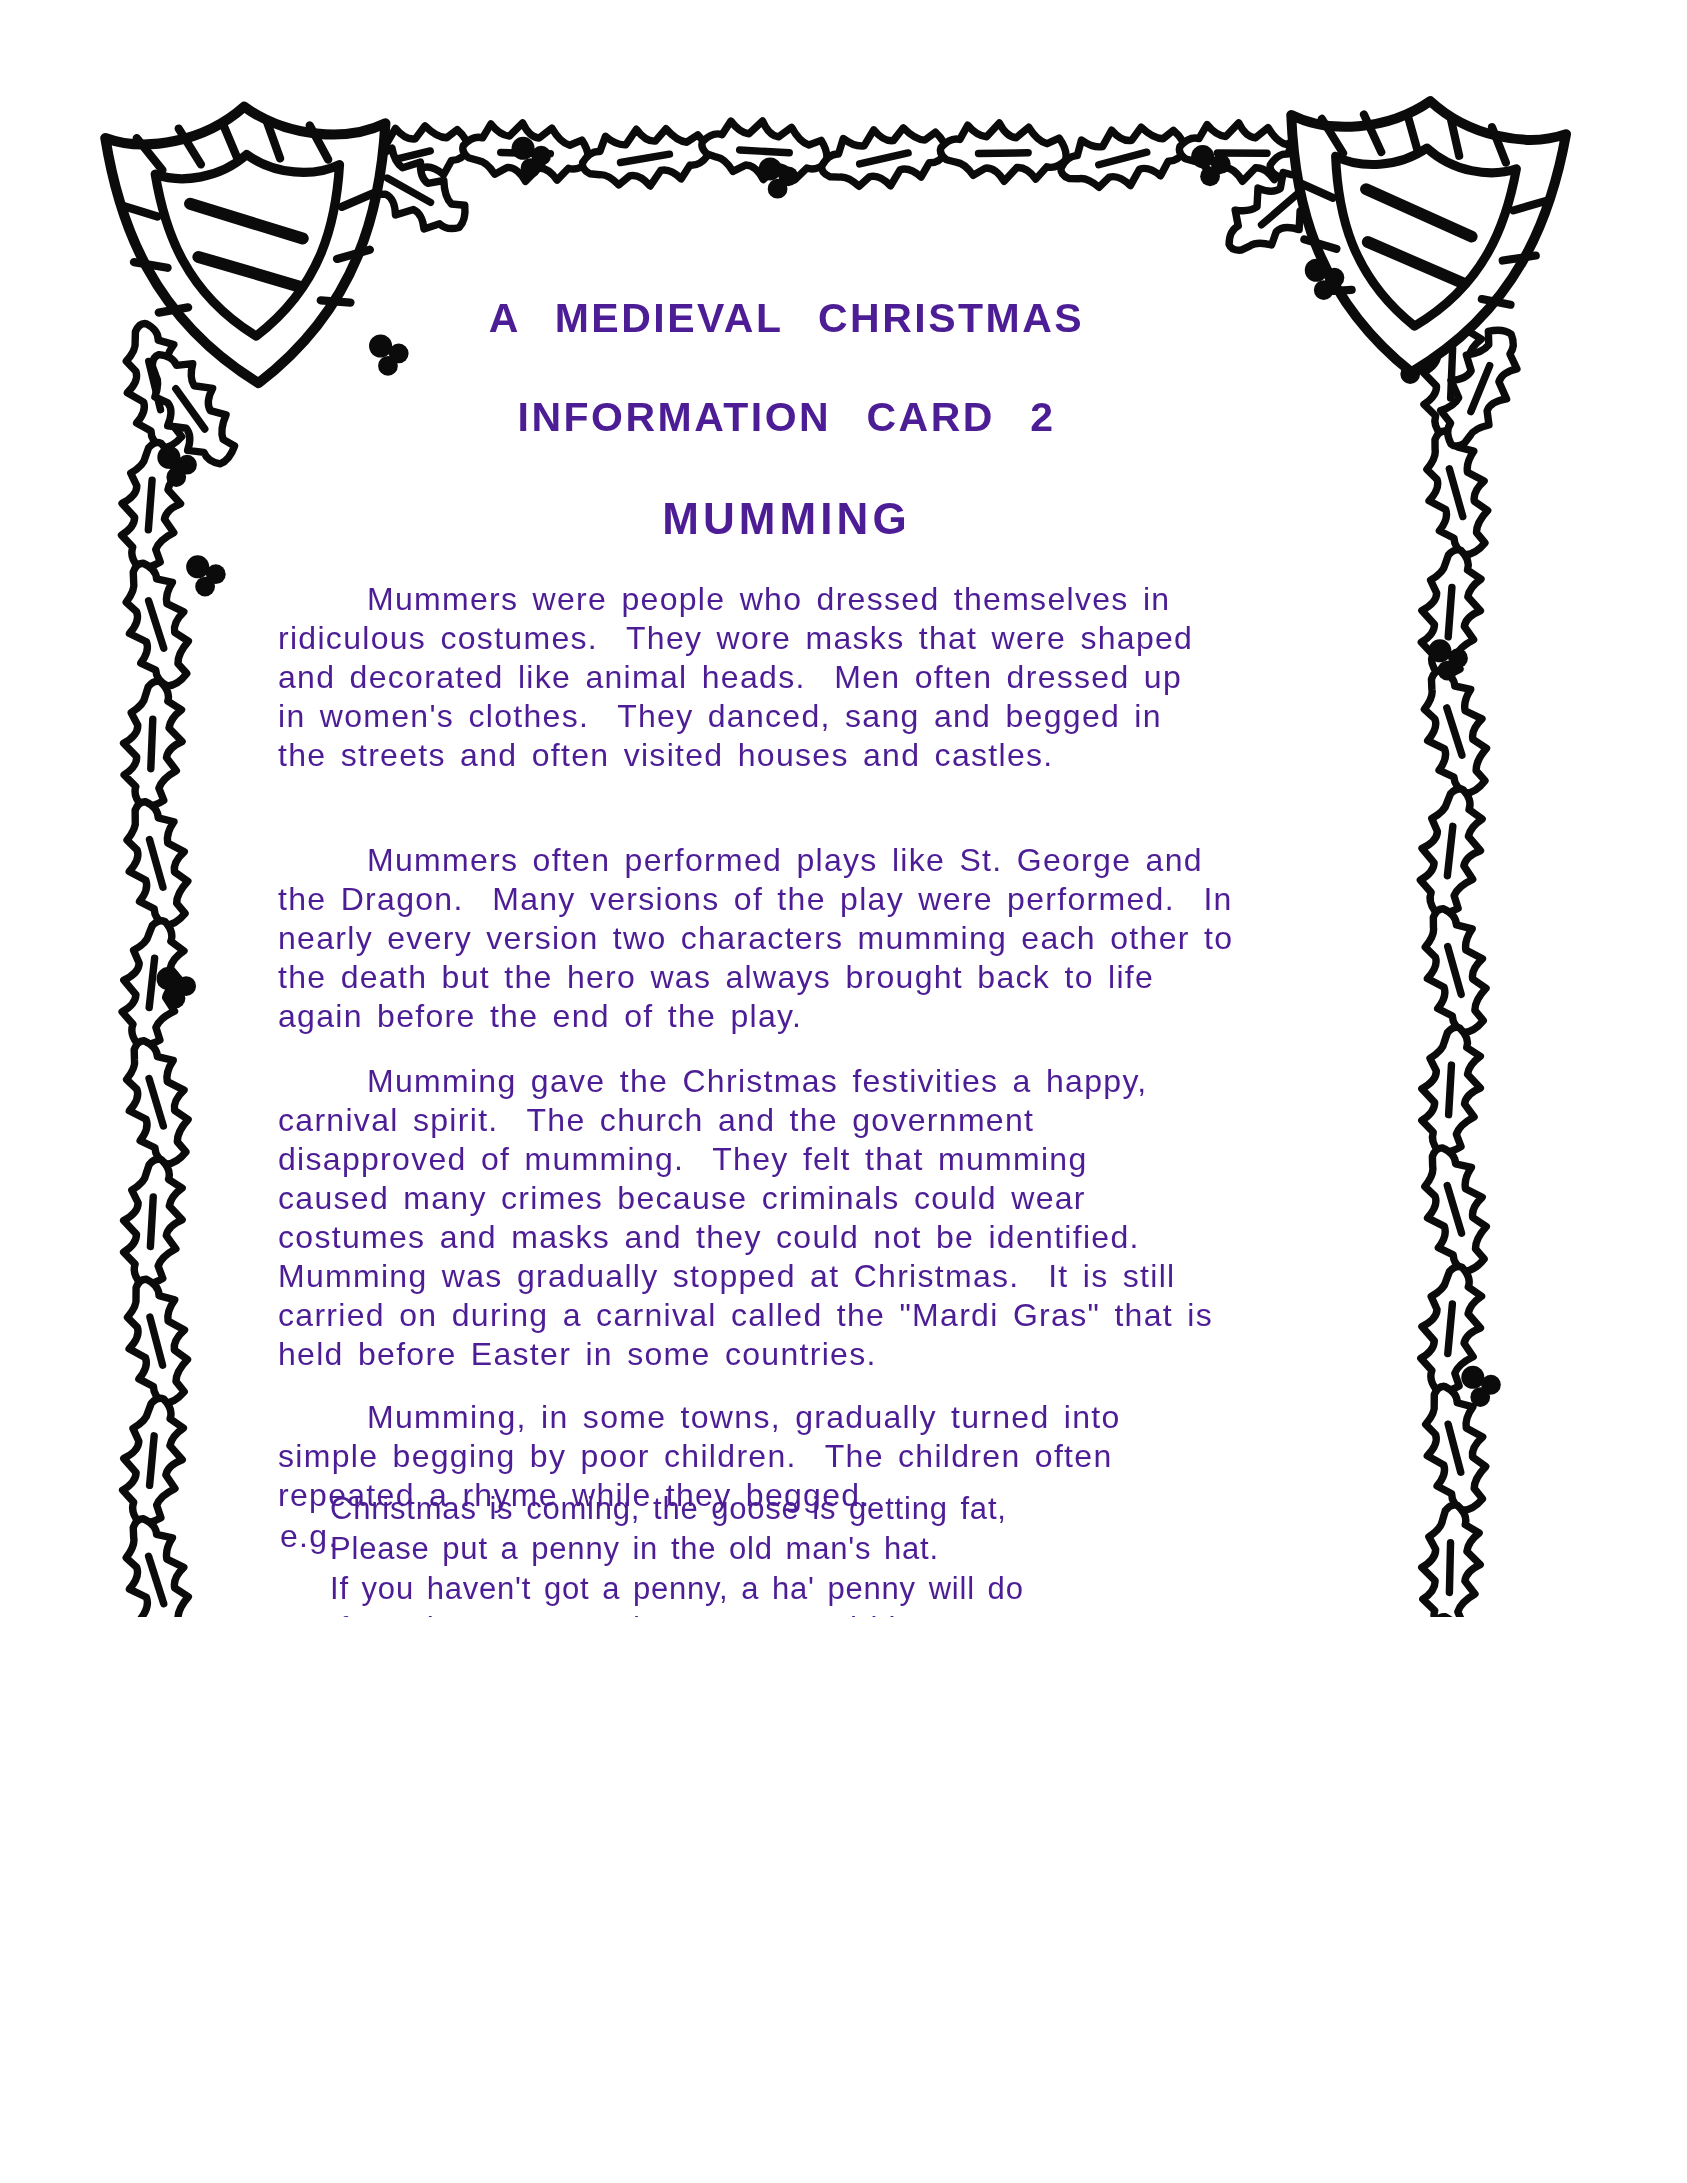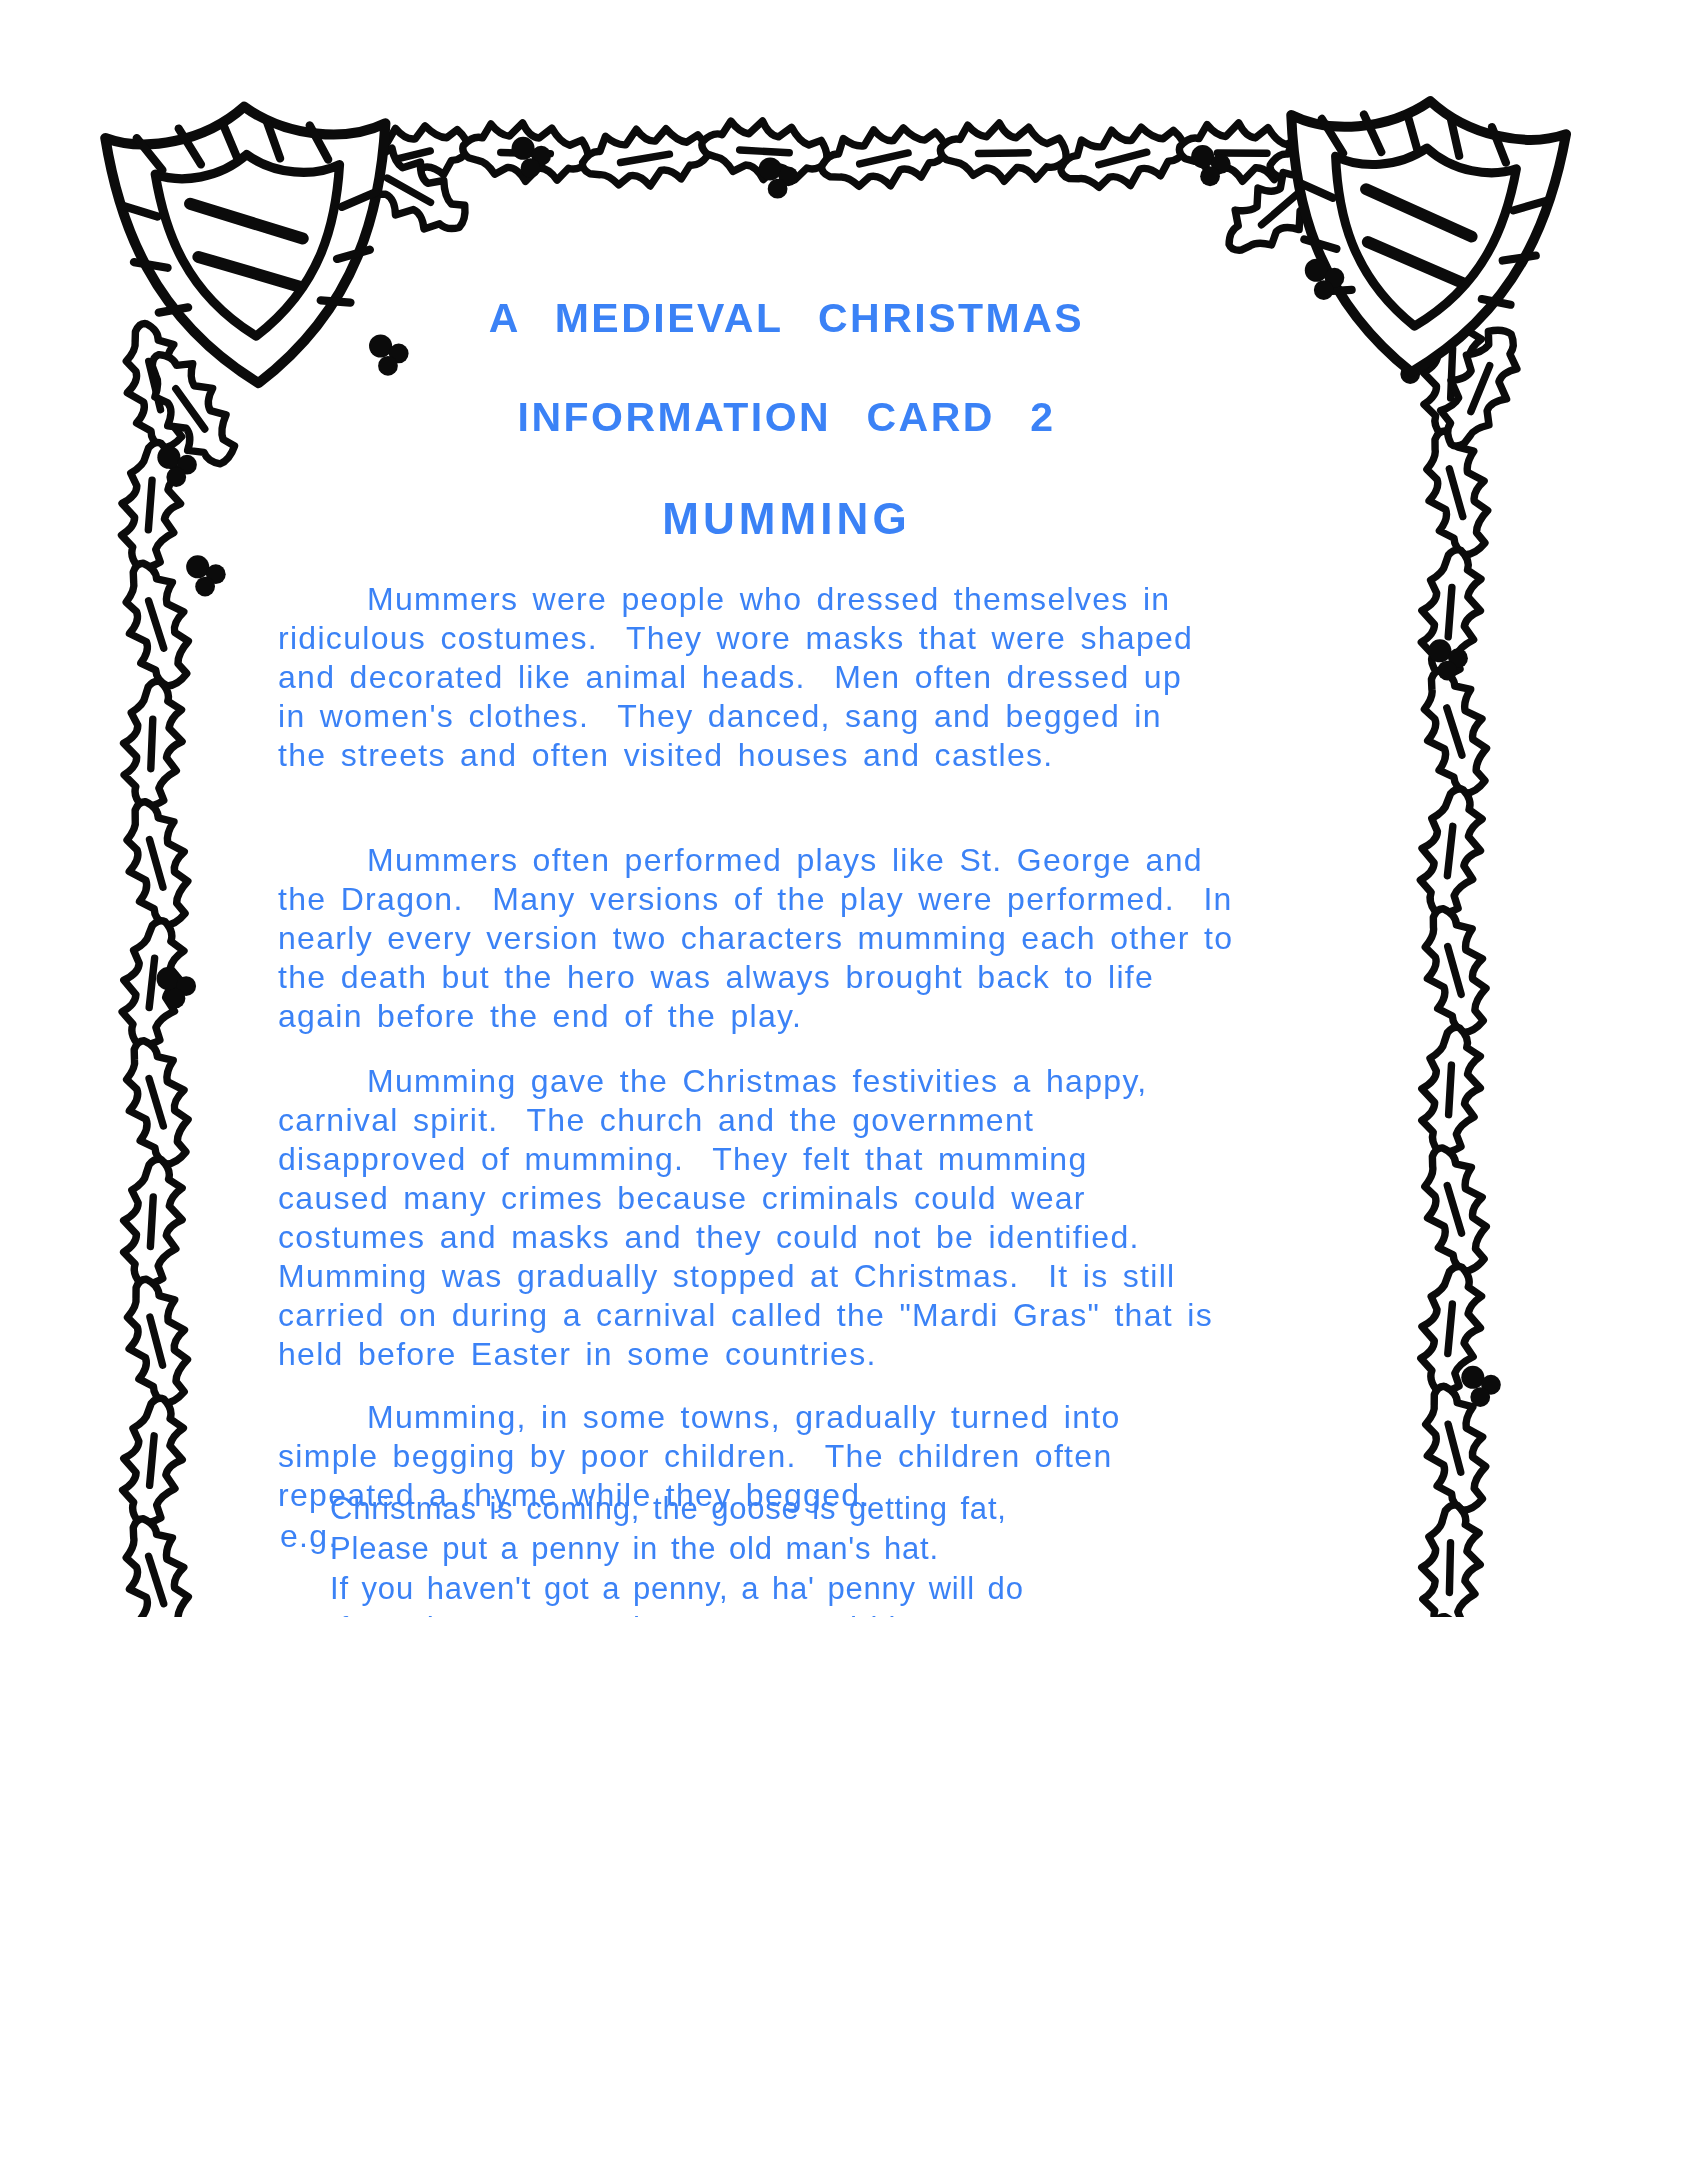--- a/index.html
+++ b/index.html
@@ -1,20 +1,20 @@
 <!DOCTYPE html>
 <html style="font-size:13px"><head>
 <meta charset="utf-8">
 <style>
   html,body{margin:0;padding:0;background:#ffffff;}
   .page{
     position:relative;
     width:1687px;height:1617px;
     background:#ffffff;
-    color:#3b82f6;
+    color:#4c1d95;
     font-family:"Liberation Sans", sans-serif;
     overflow:hidden;
   }
   .border-svg{position:absolute;left:0;top:0;width:1687px;height:2183px;}
   .heading{
     position:absolute;left:189px;width:1195px;
     text-align:center;font-weight:bold;white-space:nowrap;
   }
   .h-title{top:295px;font-size:41px;letter-spacing:2.5px;word-spacing:21.4px;}
   .h-subtitle{top:394px;font-size:41px;letter-spacing:2.5px;word-spacing:21.4px;}

